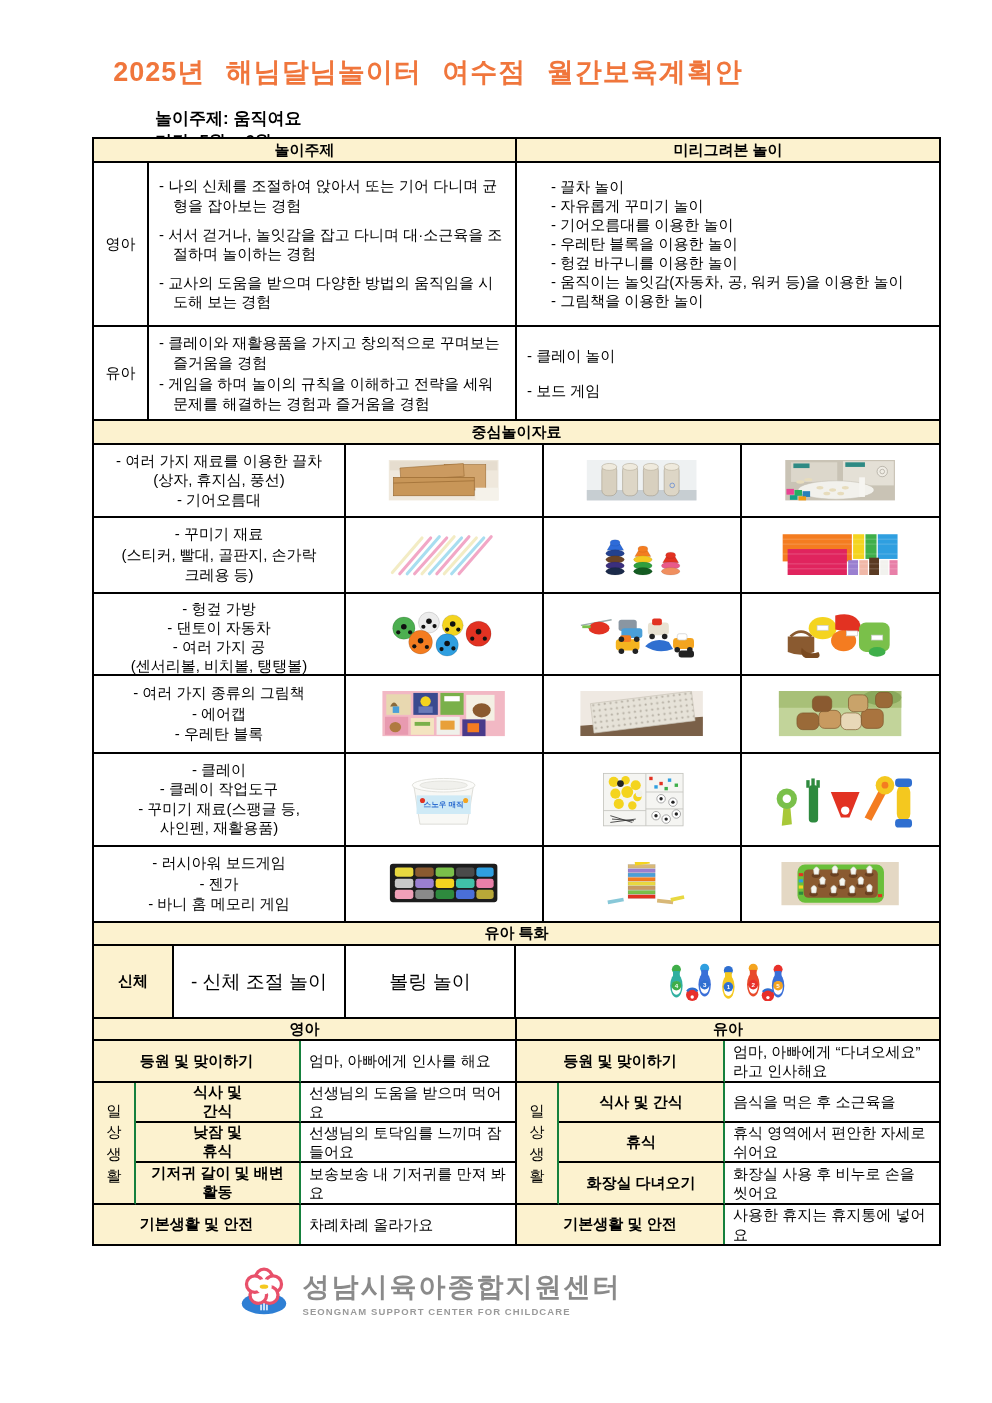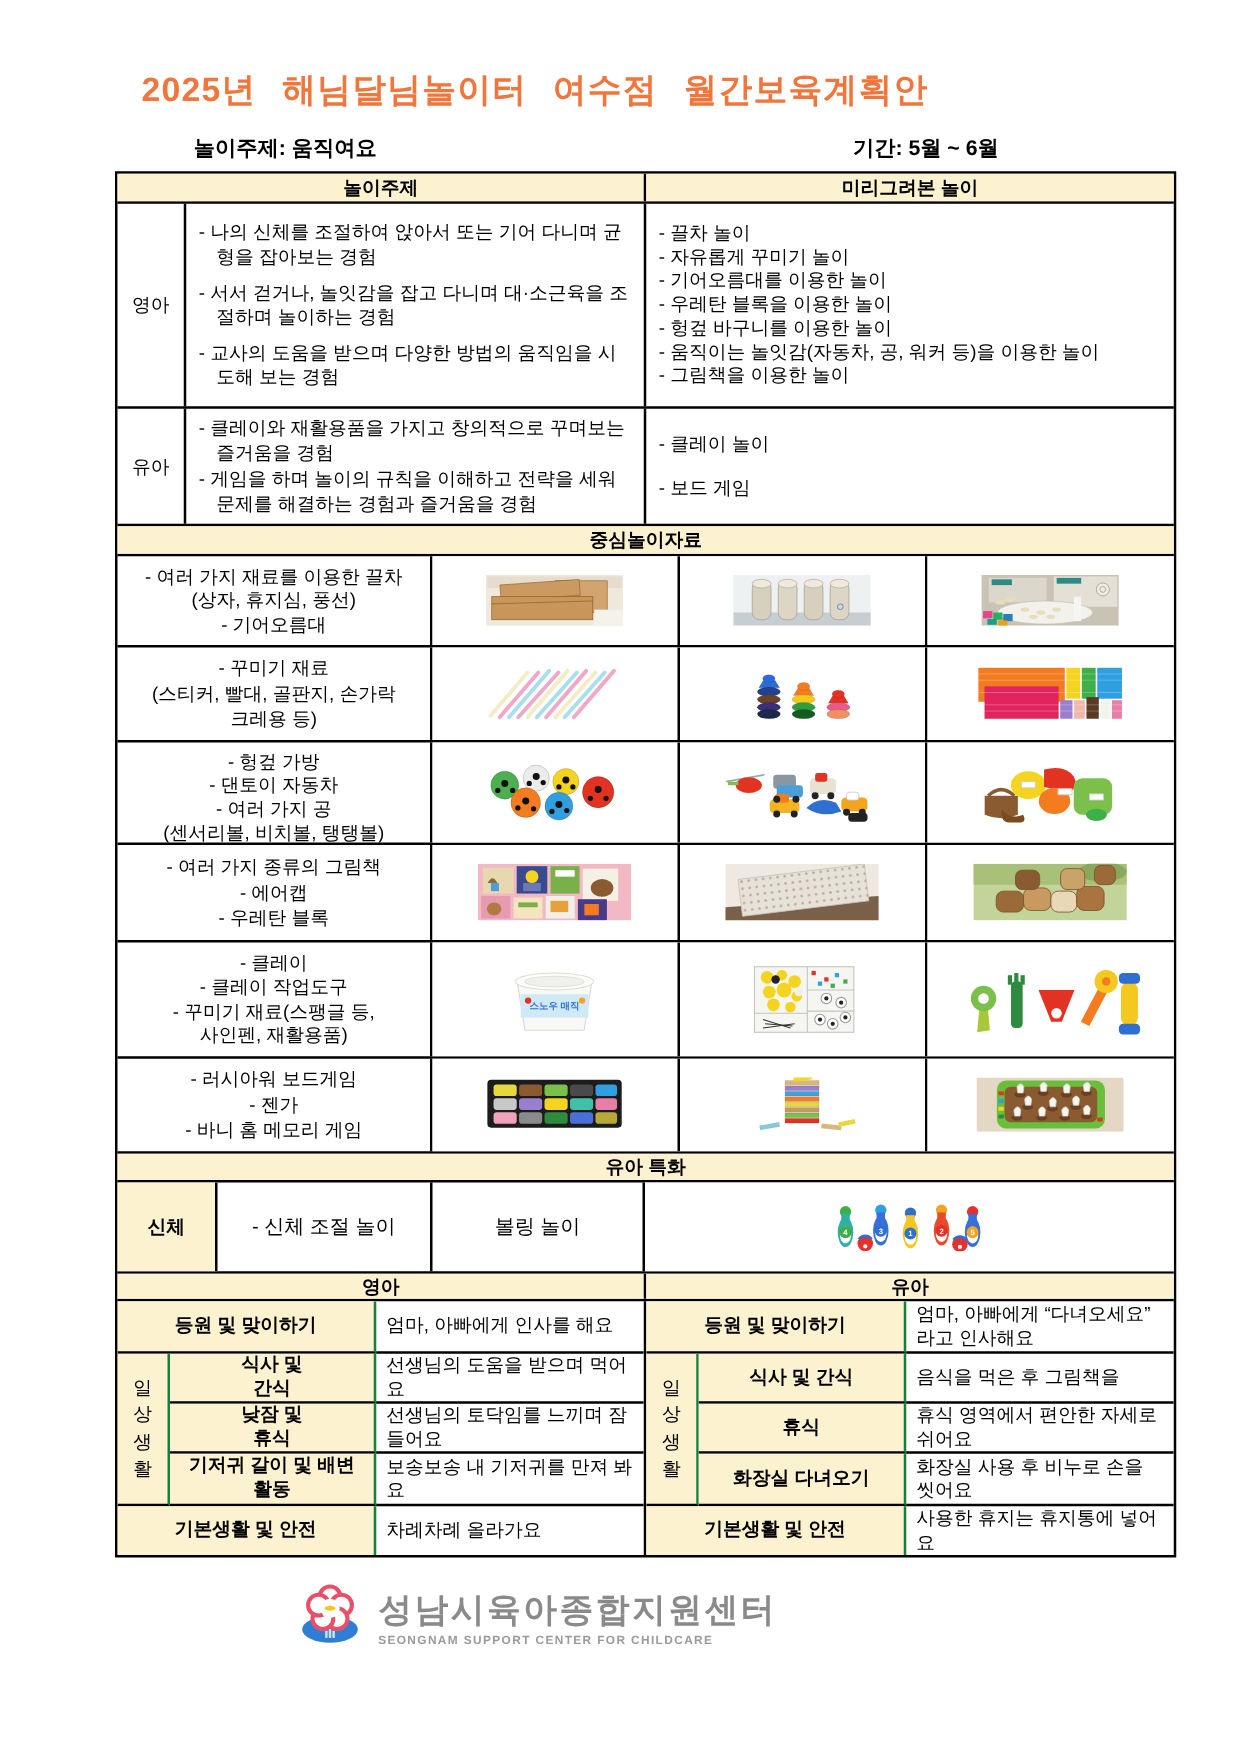--- a/index.html
+++ b/index.html
@@ -7,42 +7,42 @@
   #page {
     position: relative; width: 856px; height: 1403px; background:#fff;
     font-family: "Liberation Sans", "DejaVu Sans", sans-serif; color:#000;
   }
   .title {
     position:absolute; top:54px; left:0; width:100%; text-align:center;
     font-size:27px; font-weight:bold; color:#F0763C; letter-spacing:1px; word-spacing:12px;
   }
   .meta {
     position:absolute; top:107px; left:155px; right:57px;
-    display:flex; justify-content:space-between; font-size:17px; font-weight:bold;
+    display:flex; font-size:17px; font-weight:bold;flex-direction:column;
   }
   .tbl {
     position:absolute; top:137px; left:92px; width:849px; border:2px solid #000; background:#fff;
   }
   .row { display:grid; border-bottom:2px solid #000; }
   .row.last { border-bottom:none; }
   .row > * { border-right:2px solid #000; overflow:hidden; }
   .row > *:last-child { border-right:none; }
   .hdr { background:#FCF2CF; font-weight:bold; font-size:15px;
          display:flex; align-items:center; justify-content:center; text-align:center; }
   .group { display:flex; align-items:center; justify-content:center; font-size:15px; }
   .bullets { display:flex; flex-direction:column; justify-content:space-evenly;
              padding:4px 8px 4px 10px; font-size:15px; line-height:1.3; }
   .b { padding-left:14px; text-indent:-14px; }
   .plays { justify-content:center; gap:1px; }
-  .plays .b { line-height:18px; }
+  .plays .b { line-height:18px;margin-left:24px; }
   .mat-text { display:flex; flex-direction:column; justify-content:space-evenly; align-items:center;
               text-align:center; font-size:15px; padding:6px 4px; }
   .img { display:flex; align-items:center; justify-content:center; padding:14px; background:#fff; }
   .img svg { width:96%; height:94%; }
-  .cellc { display:flex; align-items:center; justify-content:center; font-size:16px; text-align:center; }
+  .cellc { display:flex; align-items:center; justify-content:center; font-size:19px; text-align:center; }
   .lbl { background:#FCF2CF; font-weight:bold; font-size:15px;
          display:flex; flex-direction:column; align-items:center; justify-content:center;
          text-align:center; line-height:1.25; }
   .val { display:flex; flex-direction:column; justify-content:center; padding:2px 8px;
          font-size:15px; line-height:1.3; }
   .half { display:grid; grid-template-rows:42px 40px 40px 42px 1fr; }
   .half > * { overflow:hidden; }
   .br { border-right:2px solid #15803d; }
   .bb { border-bottom:2px solid #000; }
   .vert span { display:block; width:17px; word-break:break-all; line-height:1.45;
@@ -683,21 +683,21 @@
       <div class="half" style="grid-template-columns:42px 166px 1fr">
         <div class="lbl bb br" style="grid-column:1/3">등원 및 맞이하기</div>
         <div class="val bb">엄마, 아빠에게 “다녀오세요” 라고 인사해요</div>
 
         <div class="lbl bb br vert" style="grid-row:2/5">
           <span>일상생활</span>
         </div>
         <div class="lbl bb br">
           <span>식사 및 간식</span>
         </div>
-        <div class="val bb">음식을 먹은 후 그림책을</div>
+        <div class="val bb">음식을 먹은 후 소근육을</div>
 
         <div class="lbl bb br">
           <span>휴식</span>
         </div>
         <div class="val bb">휴식 영역에서 편안한 자세로 쉬어요</div>
 
         <div class="lbl bb br">
           <span>화장실 다녀오기</span>
         </div>
         <div class="val bb">화장실 사용 후 비누로 손을 씻어요</div>

